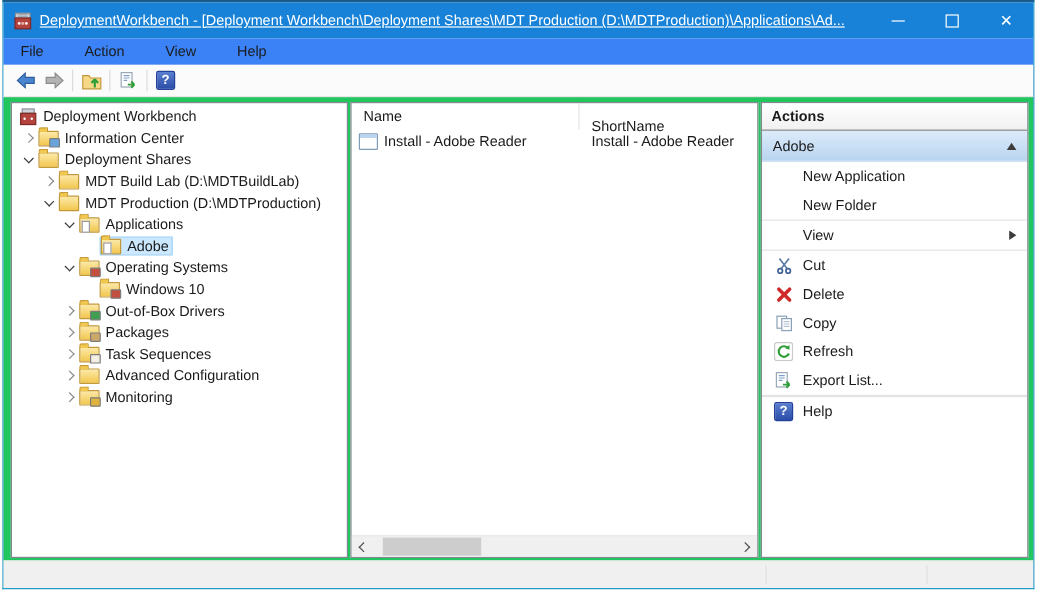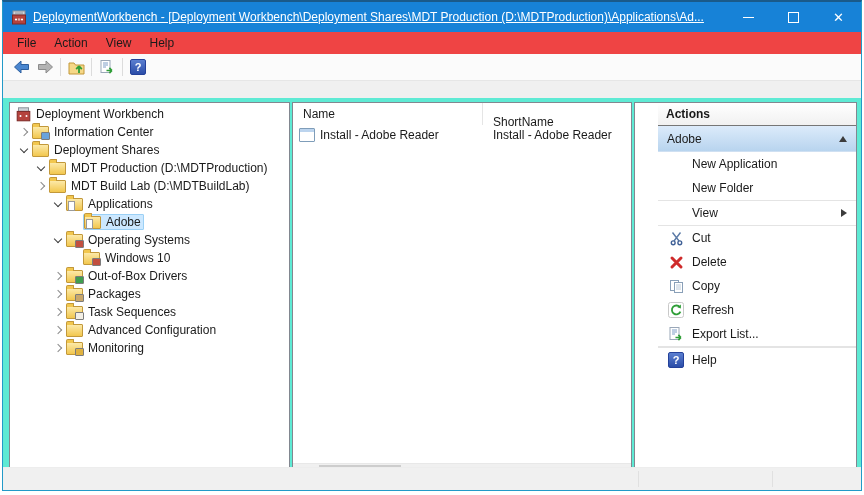--- a/index.html
+++ b/index.html
@@ -10,34 +10,34 @@
   .titlebar{height:30px;background:#1782d7;display:flex;align-items:center;color:#fff;}
   .app-icon{margin:0 6px 0 8px;flex:0 0 auto;display:flex;}
   .title-text{flex:1;white-space:nowrap;overflow:hidden;font-size:12px;text-decoration:underline;}
   .win-controls{display:flex;height:100%;}
   .win-btn{width:45px;display:flex;align-items:center;justify-content:center;color:#fff;}
   .glyph-min{width:11px;height:1px;background:#fff;}
   .glyph-max{width:9px;height:9px;border:1px solid #fff;}
   .glyph-close{font-size:13px;line-height:1;}
 
   
-  .menubar{height:22px;background:#ef4444;display:flex;align-items:center;padding-left:5px;}
+  .menubar{height:22px;background:#3b82f6;display:flex;align-items:center;padding-left:5px;gap:16px;}
   .menu-item{padding:3px 9px;}
 
   
   .toolbar{height:26px;background:#fbfbfb;border-bottom:1px solid #e6e6e6;display:flex;align-items:center;padding-left:6px;}
   .tb-btn{width:24px;height:22px;display:flex;align-items:center;justify-content:center;}
   .tb-sep{width:1px;height:18px;background:#dcdcdc;margin:0 3px;}
 
   
-  .main{position:absolute;left:0;top:96px;width:858px;height:388px;background:#5eead4;}
+  .main{position:absolute;left:0;top:79px;width:858px;height:388px;background:#22c55e;}
   .pane{position:absolute;top:4px;height:380px;background:#fff;border:1px solid #828790;box-sizing:border-box;overflow:hidden;}
   .tree-pane{left:6px;width:281px;}
   .list-pane{left:289px;width:340px;}
-  .actions-pane{left:631px;width:223px;padding-left:23px;}
+  .actions-pane{left:631px;width:223px;}
 
   
   .tree{padding-top:2px;}
   .tree-row{height:18px;display:flex;align-items:center;white-space:nowrap;}
   .expander{flex:0 0 14px;height:14px;display:flex;align-items:center;justify-content:center;}
   .chev{width:5px;height:5px;border-right:1.2px solid #8a8a8a;border-bottom:1.2px solid #8a8a8a;transform:rotate(-45deg);margin-right:2px;}
   .chev.exp{border-color:#3c3c3c;border-width:1.6px;transform:rotate(45deg);margin-top:-3px;}
   .ind1 .expander{margin-left:8px;} .ind2 .expander{margin-left:25px;} .ind3 .expander{margin-left:42px;} .ind4 .expander{margin-left:59px;}
   .tree-sel{display:flex;align-items:center;padding:0 3px 0 1px;border-radius:1px;}
   .tree-row.selected .tree-sel{background:#cce8ff;border:1px solid #9bd0f5;padding:0 2px 0 0;}
@@ -182,32 +182,32 @@
         <div class="tree-row ind1">
           <span class="expander">
                 <span class="chev exp"></span>
               </span>
           <span class="folder"></span>
           <span class="tree-label">Deployment Shares</span>
         </div>
 
         <div class="tree-row ind2">
           <span class="expander">
+                <span class="chev"></span>
+              </span>
+          <span class="folder"></span>
+          <span class="tree-label">MDT Build Lab (D:\MDTBuildLab)</span>
+        </div>
+
+        <div class="tree-row ind2">
+          <span class="expander">
                 <span class="chev exp"></span>
               </span>
           <span class="folder"></span>
           <span class="tree-label">MDT Production (D:\MDTProduction)</span>
-        </div>
-
-        <div class="tree-row ind2">
-          <span class="expander">
-                <span class="chev"></span>
-              </span>
-          <span class="folder"></span>
-          <span class="tree-label">MDT Build Lab (D:\MDTBuildLab)</span>
         </div>
 
         <div class="tree-row ind3">
           <span class="expander">
                 <span class="chev exp"></span>
               </span>
           <span class="folder">
                 <span class="page"></span>
               </span>
           <span class="tree-label">Applications</span>

